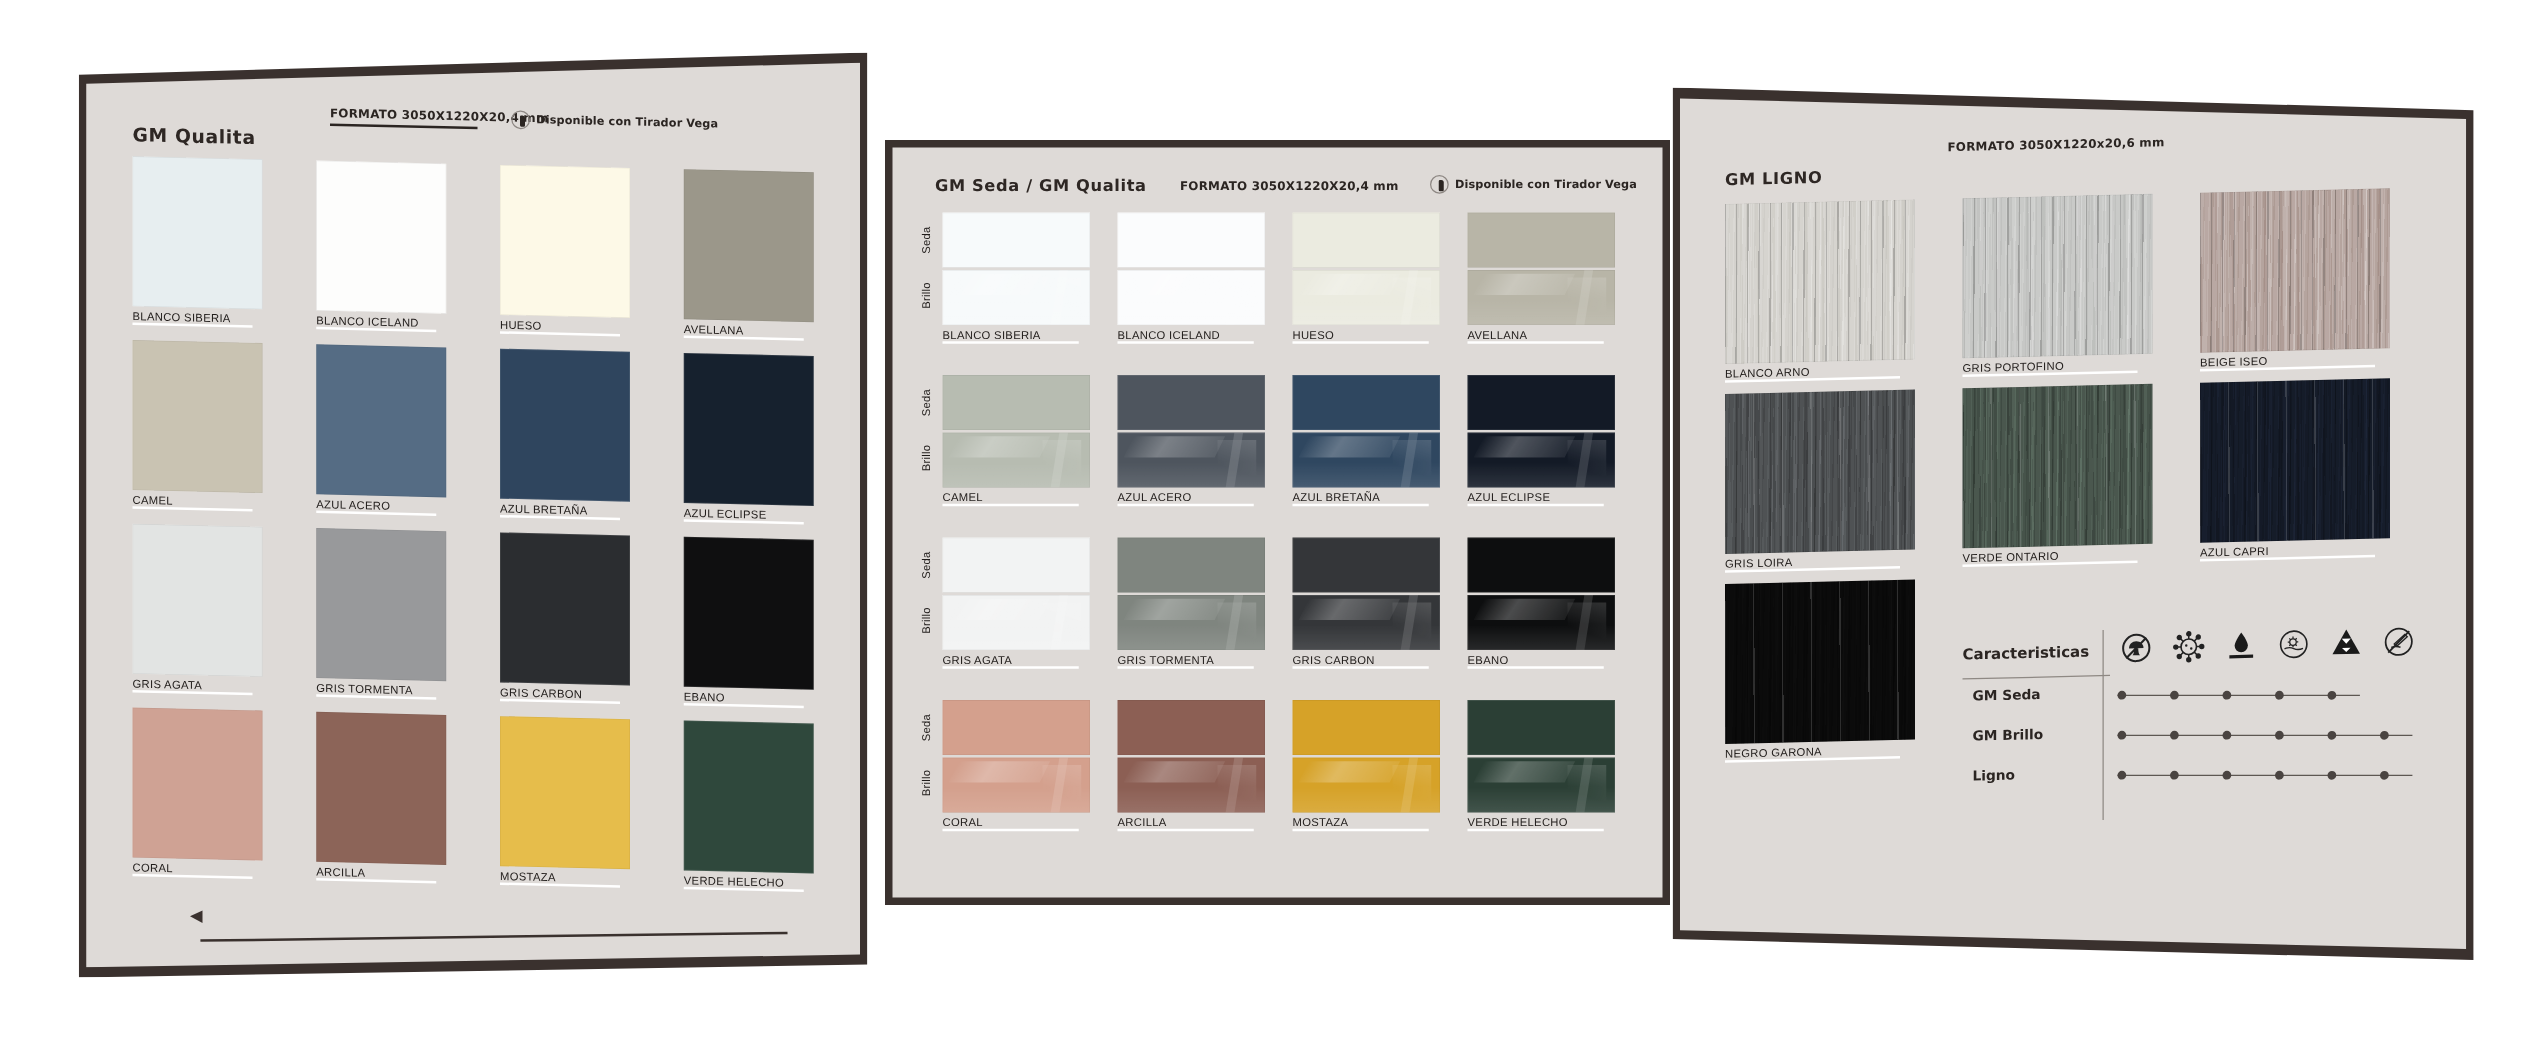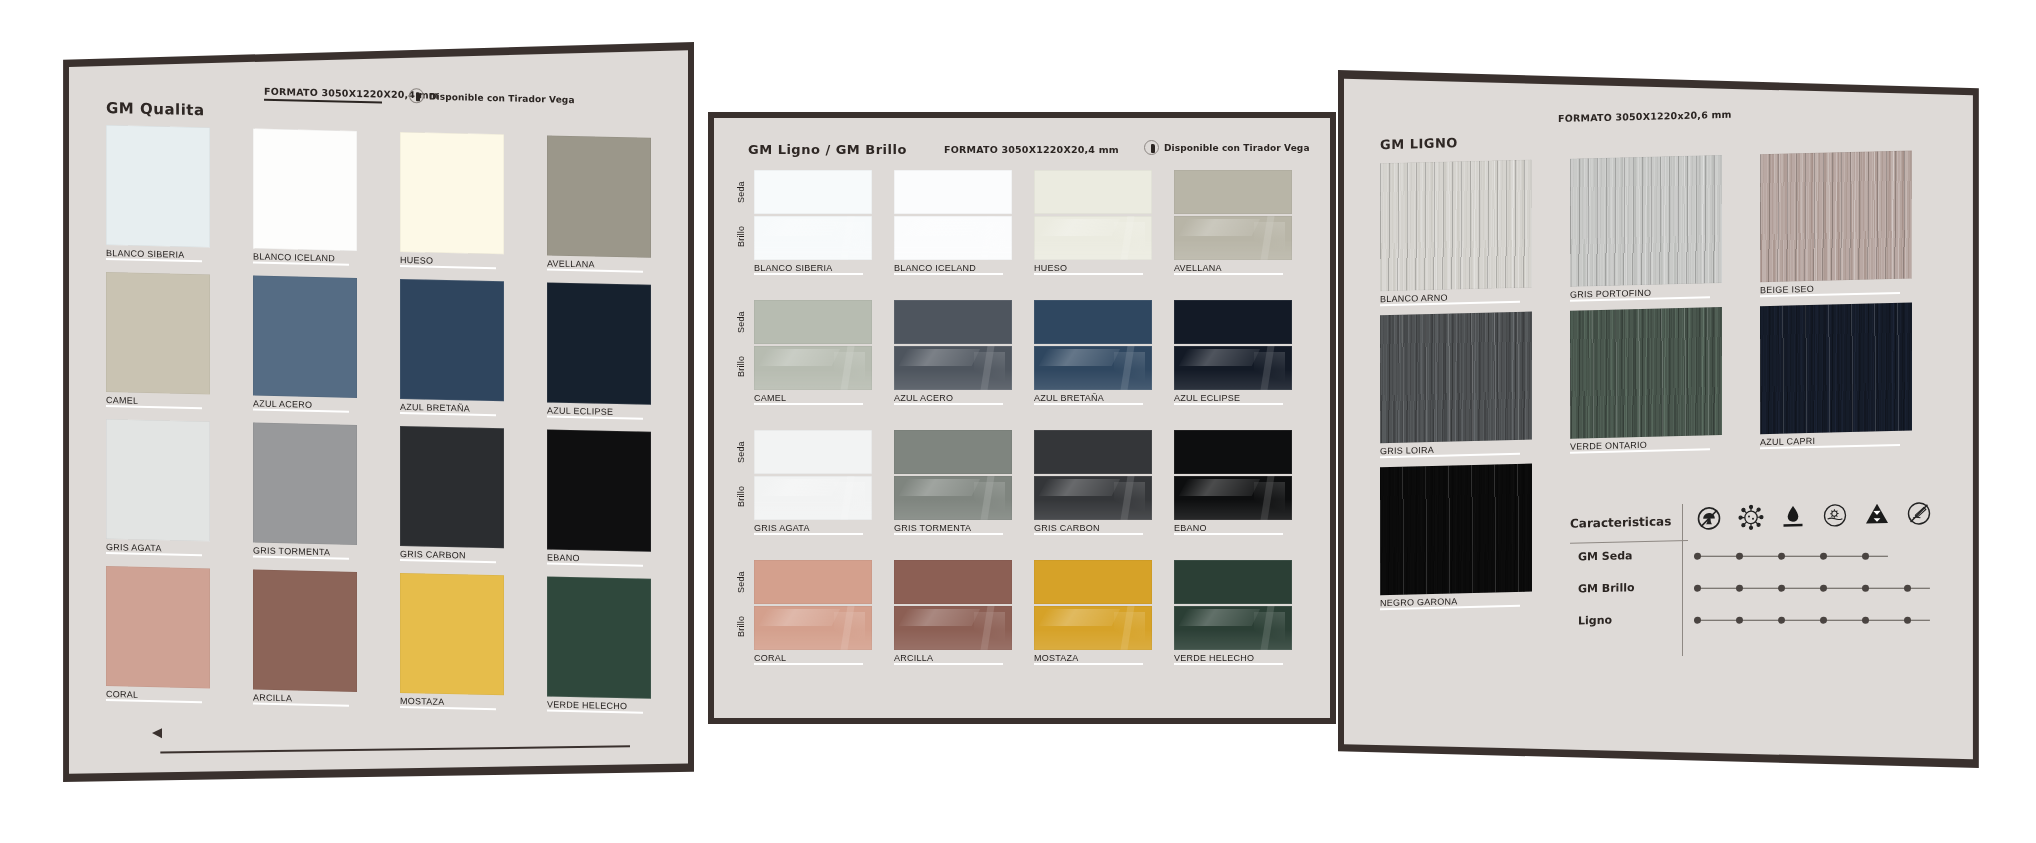--- a/index.html
+++ b/index.html
@@ -365,21 +365,21 @@
           </div>
           <div style="position: absolute; left: 96px; top: 684px; width: 470px; height: 1.5px; background: rgb(58, 49, 46); transform: rotate(-2.1deg); transform-origin: 100% 50%;"></div>
           <div style="position: absolute; left: 88px; top: 678px; width: 0px; height: 0px; border-top: 5px solid transparent; border-bottom: 5px solid transparent; border-right: 10px solid rgb(58, 49, 46);"></div>
         </div>
     </div>
   </div>
 
   <div class="panel-frame" id="panel-mid">
     <div class="panel-face">
       <div class="content" id="content-mid">
-          <div class="brand-title" style="left: 34px; top: 24px; font-size: 13px;">GM Ligno / GM Brillo</div>
+          <div class="brand-title" style="left: 34px; top: 24px; font-size: 13px;">GM Seda / GM Qualita</div>
           <div class="format-label" style="left: 230px; top: 26px;">FORMATO 3050X1220X20,4 mm</div>
           <div class="tirador" style="left: 430px; top: 22px;">
             <div class="tirador-icon"></div>
             <div class="tirador-label">Disponible con Tirador Vega</div>
           </div>
           <div class="finish-label" style="left: 22px; top: 56px; height: 36px;">Seda</div>
           <div class="finish-label" style="left: 22px; top: 100px; height: 36px;">Brillo</div>
           <div class="cell" style="position: absolute; left: 40px; top: 52px; width: 118px; height: 108px;">
             <div class="chip" title="BLANCO SIBERIA – Seda" style="position: absolute; left: 0px; top: 0px; width: 118px; height: 44px; background: rgb(247, 250, 251);"></div>
             <div class="chip chip-gloss" title="BLANCO SIBERIA – Brillo" style="position: absolute; left: 0px; top: 46px; width: 118px; height: 44px; background: rgb(247, 250, 251);">

